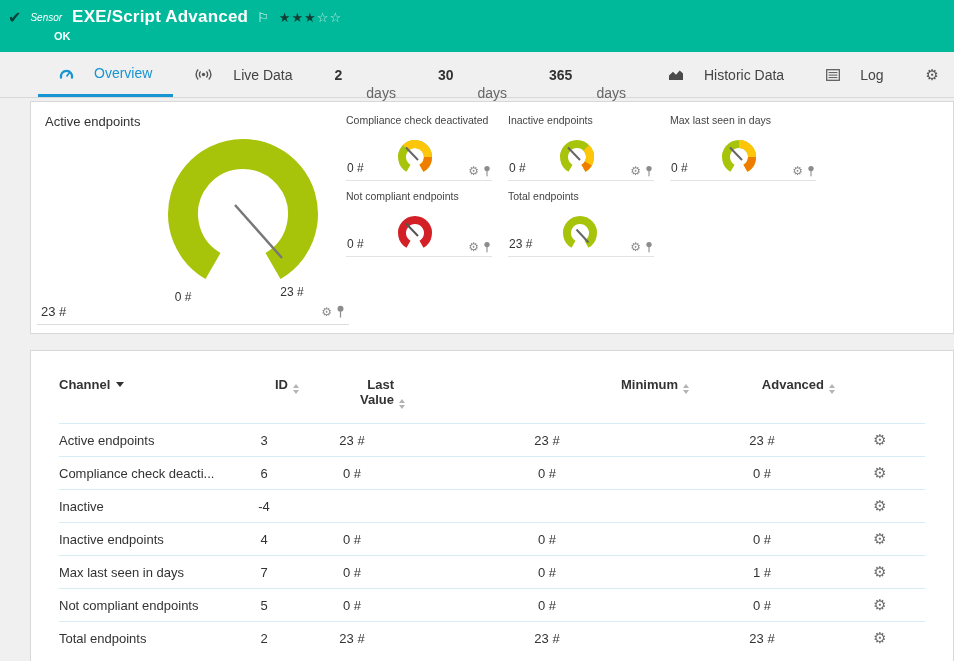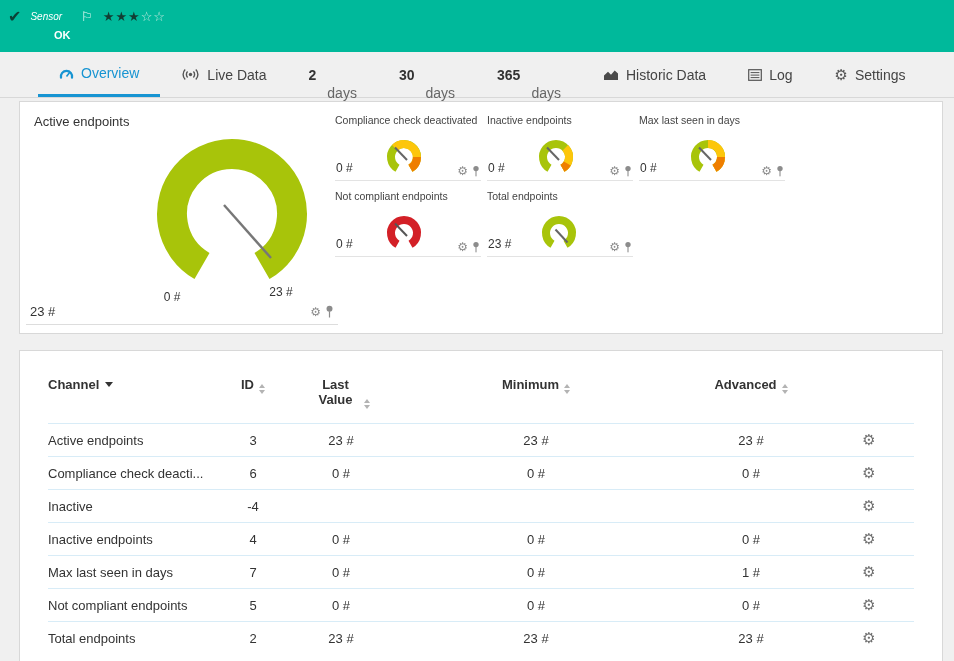--- a/index.html
+++ b/index.html
@@ -14,60 +14,60 @@
   .sensor-title { font-size:17px; font-weight:bold; letter-spacing:.2px; }
   .flag-icon { margin-left:9px; font-size:13px; color:#eafaf5; cursor:pointer; }
   .stars { margin-left:10px; font-size:13px; letter-spacing:1px; cursor:pointer; }
   .stars .filled { color:#123d33; }
   .stars .empty  { color:#bfe9de; }
   .status-ok { margin:3px 0 8px 46px; font-size:11px; font-weight:bold; }
 
   
   .tabbar { height:46px; display:flex; align-items:stretch; padding-left:38px;
     border-bottom:1px solid #d8d8d8; background:#f0f0f0; }
-  .tab { display:flex; align-items:center; gap:7px; padding:0 21px; font-size:14px;
+  .tab { display:flex; align-items:center; gap:20px; padding:0 21px; font-size:14px;
     color:#444; cursor:pointer; white-space:nowrap; }
   .tab.active { color:#1794d2; border-bottom:3px solid #1794d2; }
   .tab .num { font-weight:bold; color:#333; }
   .tab .unit { color:#666; margin-left:4px;margin-top:36px; }
   .tab svg { display:block; }
   .gear-glyph { font-size:15px; color:#555; line-height:1; }
 
   
-  .panel { background:#fff; border:1px solid #d8d8d8; margin-left:19px;
+  .panel { background:#fff; border:1px solid #d8d8d8; margin-left:30px;
     width:calc(100% - 30px); }
   .panel-gauges { margin-top:3px; height:233px; padding:12px 10px 0 14px; display:flex; }
 
   
   .main-tile { position:relative; width:300px; flex:none; }
   .main-title { font-size:13px; color:#333; }
   .main-gauge { position:absolute; left:101px; top:16px; }
   .scale-label { position:absolute; font-size:12px; color:#333; width:34px; text-align:center; }
   .scale-min { left:121px; top:176px; }
   .scale-max { left:230px; top:171px; }
   .main-foot { position:absolute; left:-8px; top:190px; width:312px; display:flex;
     justify-content:space-between; align-items:flex-end; border-bottom:1px solid #ddd;
     padding:0 4px 5px 4px; }
   .main-value { font-size:13px; color:#333; }
 
   
-  .tiles { flex:1; display:flex; flex-wrap:wrap; column-gap:6px; align-content:flex-start;
+  .tiles { flex:1; display:flex; flex-wrap:wrap; column-gap:16px; align-content:flex-start;
     padding-left:1px; }
   .tile { width:146px; margin-bottom:9px; }
   .tile-title { font-size:10.5px; color:#444; white-space:nowrap; overflow:hidden; height:15px; }
   .tile-body { display:flex; align-items:flex-end; justify-content:space-between;
     border-bottom:1px solid #e3e3e3; padding:0 1px 2px 1px; height:52px; }
   .tile-value { font-size:12px; color:#333; padding-bottom:3px; }
   .icon-pair { display:flex; gap:4px; align-items:flex-end; padding-bottom:1px; }
   .gear-small { font-size:12px; color:#8c8c8c; line-height:1; cursor:pointer; }
 
   
   .panel-table { margin-top:16px; min-height:330px; padding:22px 28px 10px 28px; }
   table { width:100%; border-collapse:collapse; table-layout:fixed; }
-  th { font-size:13px; font-weight:bold; color:#333; text-align:center;
+  th { font-size:13px; font-weight:bold; color:#333; text-align:right;
     vertical-align:top; padding:4px 0 14px 0; cursor:pointer; }
   th.col-channel { text-align:left; }
   th .wrapcell { display:inline-block; width:46px; }
   td { font-size:13px; color:#333; text-align:center; padding:0;
     height:33px; border-top:1px solid #d8ecf7; }
   td.col-channel { text-align:left; white-space:nowrap; overflow:hidden; }
   .caret-down-solid { display:inline-block; margin-left:6px; width:0; height:0;
     border-left:4px solid transparent; border-right:4px solid transparent;
     border-top:5px solid #333; vertical-align:2px; }
   .sort { display:inline-flex; flex-direction:column; gap:2px; margin-left:5px;
@@ -78,20 +78,21 @@
   .sort .down { border-top:4px solid #b3b3b3; }
   .row-gear { font-size:15px; color:#707070; cursor:pointer; }
 </style>
 </head>
 <body>
 
 <div class="header">
   <div class="header-row1">
     <span class="check-icon">✔</span>
     <span class="kind">Sensor</span>
+    <span class="sensor-title">EXE/Script Advanced</span>
     <span class="flag-icon">⚐</span>
     <span class="stars"><span class="filled">★★★</span><span class="empty">☆☆</span></span>
   </div>
   <div class="status-ok">OK</div>
 </div>
 
 <div class="tabbar">
   <div class="tab active">
     <svg width="15" height="12" viewBox="0 0 15 12">
       <path d="M2 10.5 A 5.6 5.6 0 1 1 13 10.5" fill="none" stroke="#1794d2" stroke-width="2.3" stroke-linecap="round"></path>

